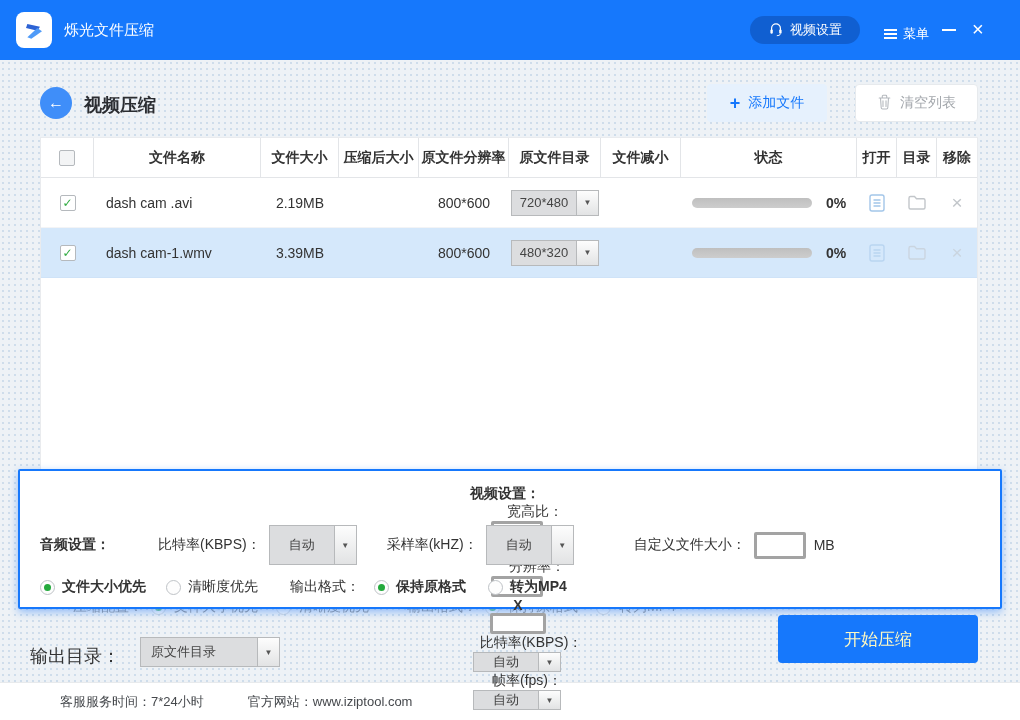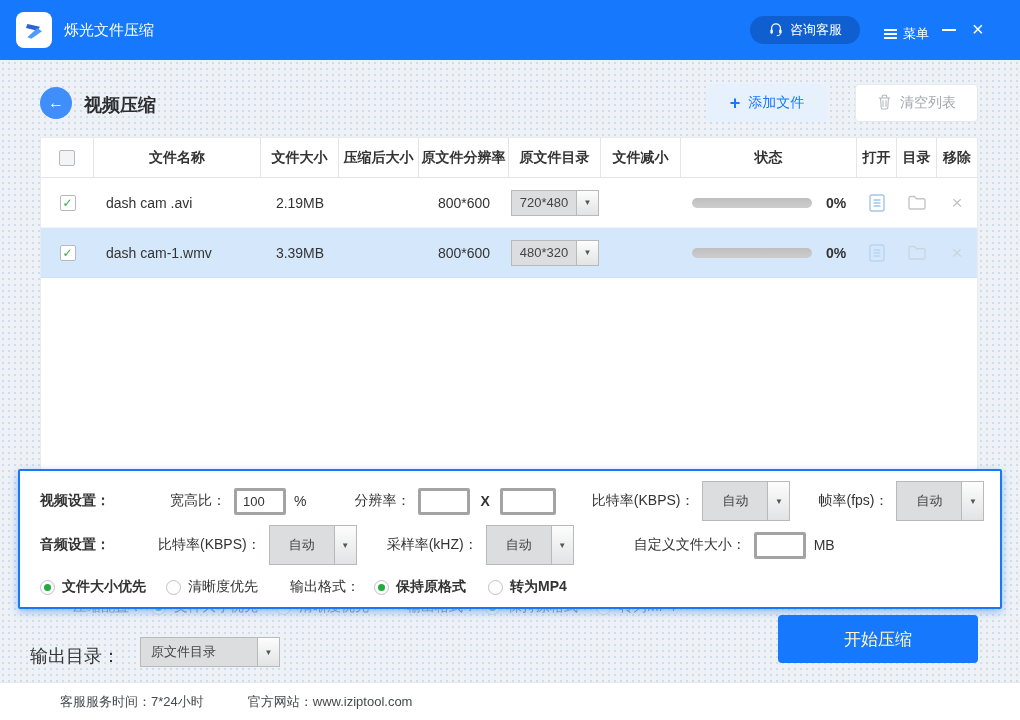--- a/index.html
+++ b/index.html
@@ -67,21 +67,21 @@
   .ghost-row { position:absolute; left:73px; top:596px; height:22px; display:flex; align-items:center; z-index:1;
     opacity:.55; color:#555; font-size:14px; white-space:nowrap; }
   .ghost-row .g { margin-right:8px; }
   .radio { display:inline-block; width:15px; height:15px; border-radius:50%; background:#fdfdfd; border:1px solid #bfc3c7; position:relative; cursor:pointer; }
   .radio.on::after { content:""; position:absolute; left:3px; top:3px; width:7px; height:7px; border-radius:50%; background:#23a93c; }
 
   
   .panel { position:absolute; left:18px; top:469px; width:984px; height:140px; background:#fff;
     border:2px solid #1678fc; border-radius:2px; box-shadow:0 3px 9px rgba(24,118,250,.45); z-index:5; }
   .prow { position:absolute; left:20px; right:14px; height:32px; display:flex; align-items:center; font-size:14px; color:#333; white-space:nowrap; }
-  .prow.a { top:14px; } .prow.b { top:58px; } .prow.c { top:100px; }
+  .prow.a { top:14px;flex-direction:column; } .prow.b { top:58px; } .prow.c { top:100px; }
   .sec-label { font-weight:bold; width:86px; }
   .plabel { color:#333; }
   .tinput { height:27px; width:52px; border:3px solid #a3a3a3; border-radius:2px; background:#fff; padding:0 6px; font-size:13px; color:#333; font-family:inherit; }
   .p-select { height:40px; width:88px; }
   .bold { font-weight:bold; }
 
   
   .outdir-label { position:absolute; left:30px; top:644px; font-size:18px; color:#333; }
   .outdir-select { position:absolute; left:140px; top:637px; width:140px; height:30px; }
   .outdir-select .val { text-align:left; padding-left:10px; }
@@ -110,21 +110,21 @@
     <div class="app-title">烁光文件压缩</div>
     <div class="support-pill">
       <span>
         <svg width="16" height="16" viewBox="0 0 20 20">
           <path d="M4.5 12 v-3 a5.5 5.5 0 0 1 11 0 v3" stroke="#fff" stroke-width="1.5" fill="none"></path>
           <rect x="3" y="10.5" width="3" height="5.5" rx="1.5" fill="#fff"></rect>
           <rect x="14" y="10.5" width="3" height="5.5" rx="1.5" fill="#fff"></rect>
           <path d="M15.5 16.5 q-1.5 2 -4.5 2" stroke="#fff" stroke-width="1.3" fill="none"></path>
         </svg>
       </span>
-      <span>咨询客服</span>
+      <span>视频设置</span>
     </div>
     <div class="tb-menu">
       <span class="menu-icon"></span>
       <span>菜单</span>
     </div>
     <div class="tb-min"></div>
     <div class="tb-close">×</div>
   </div>
 
   <div class="back-btn">

